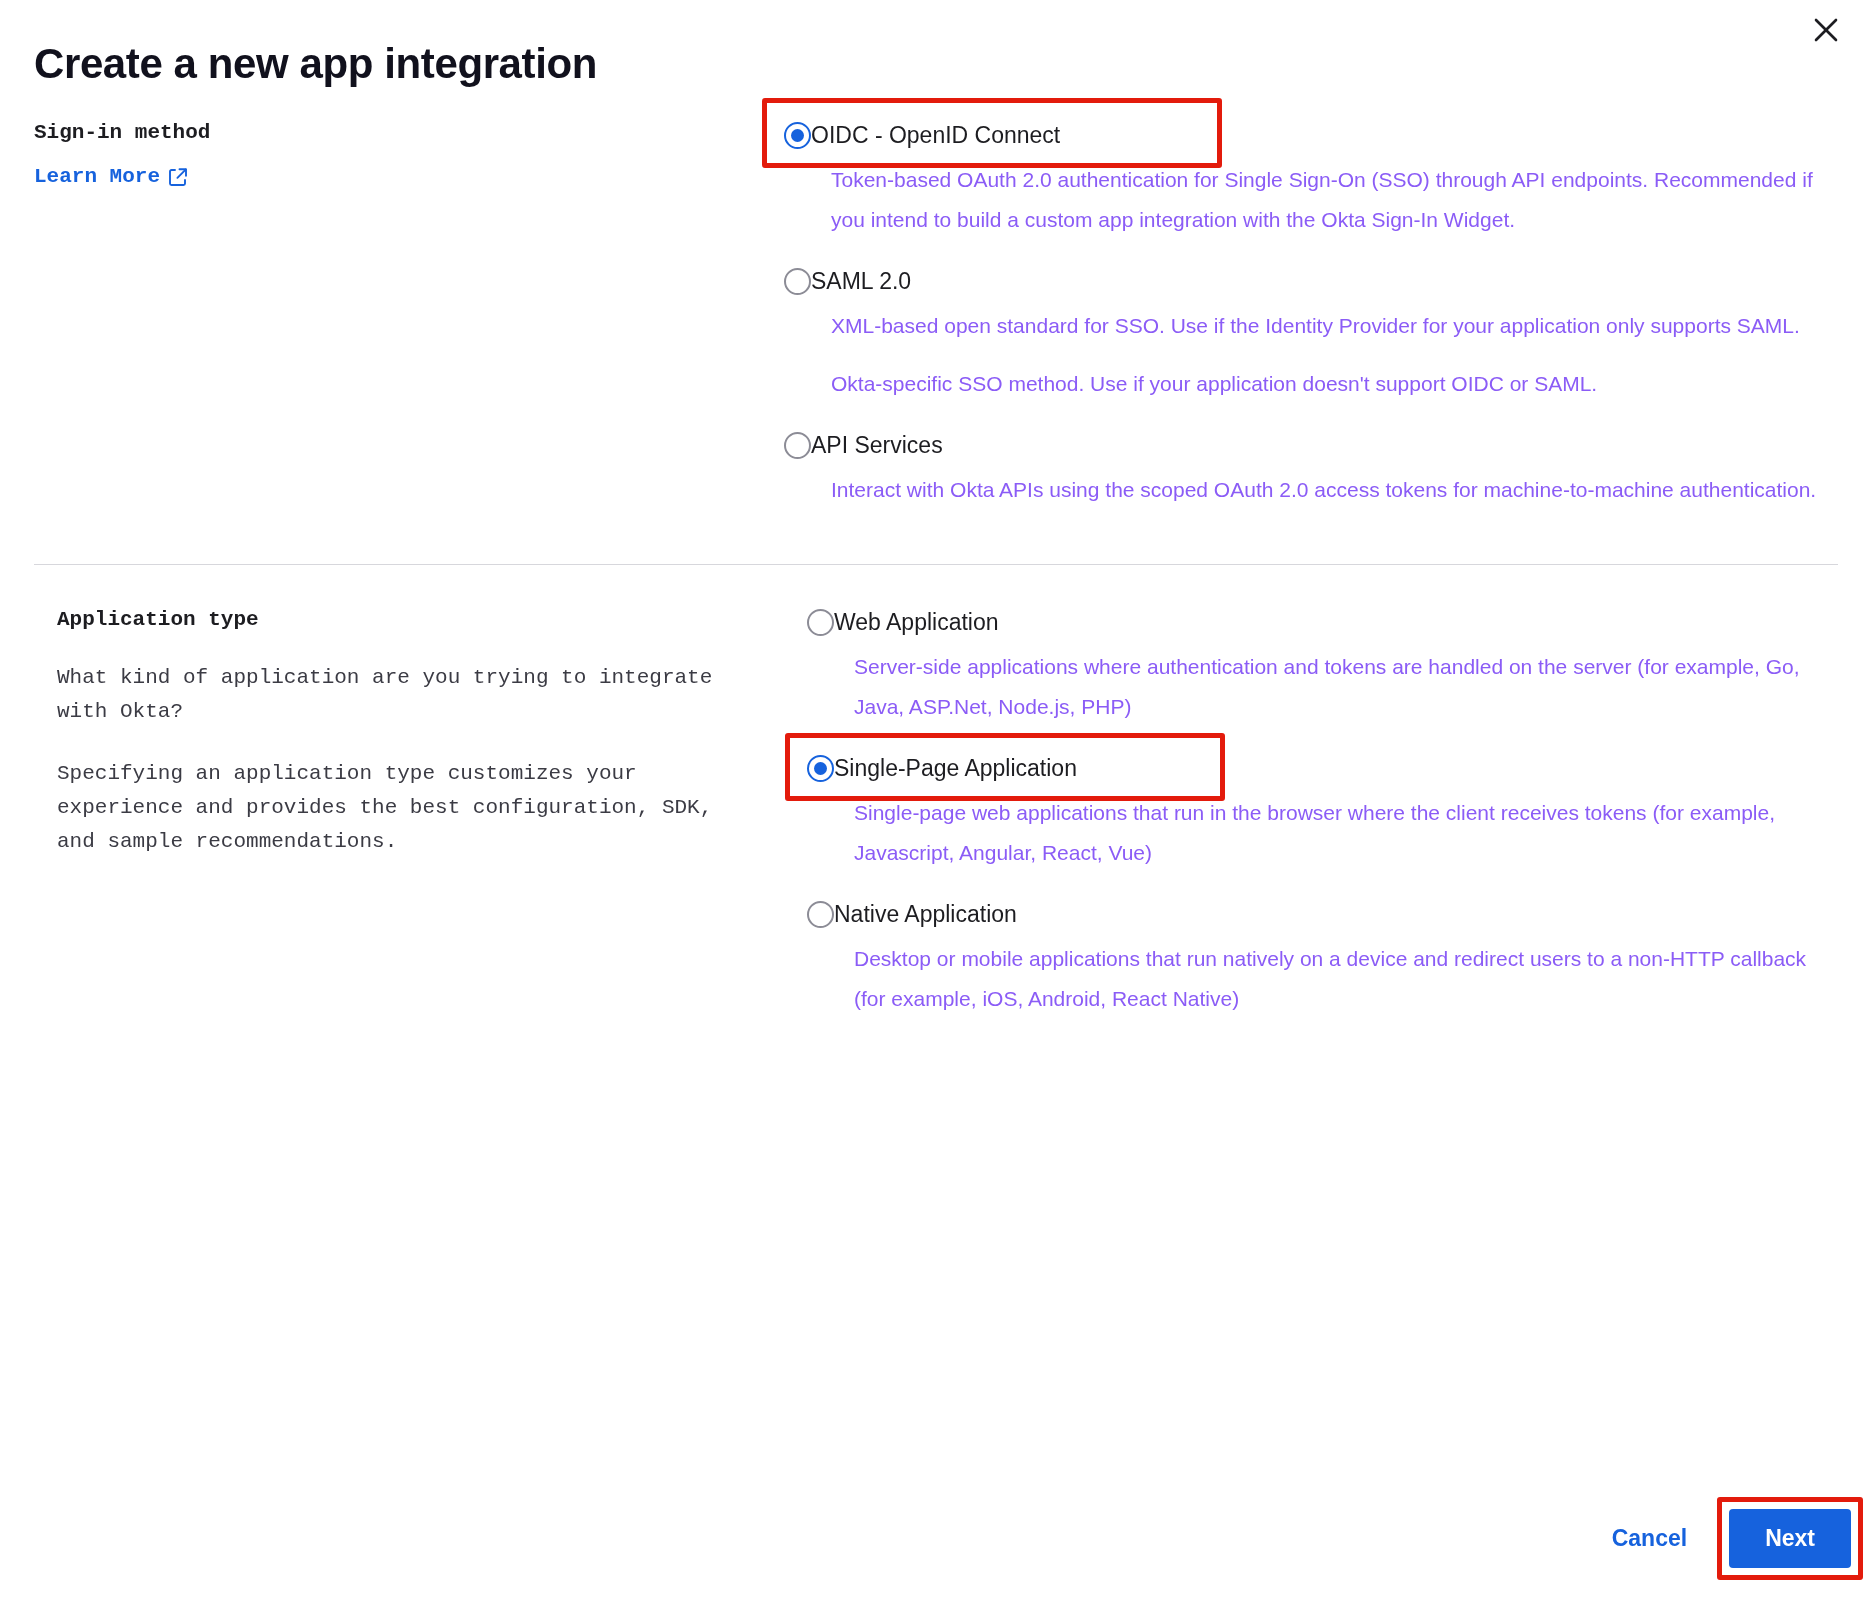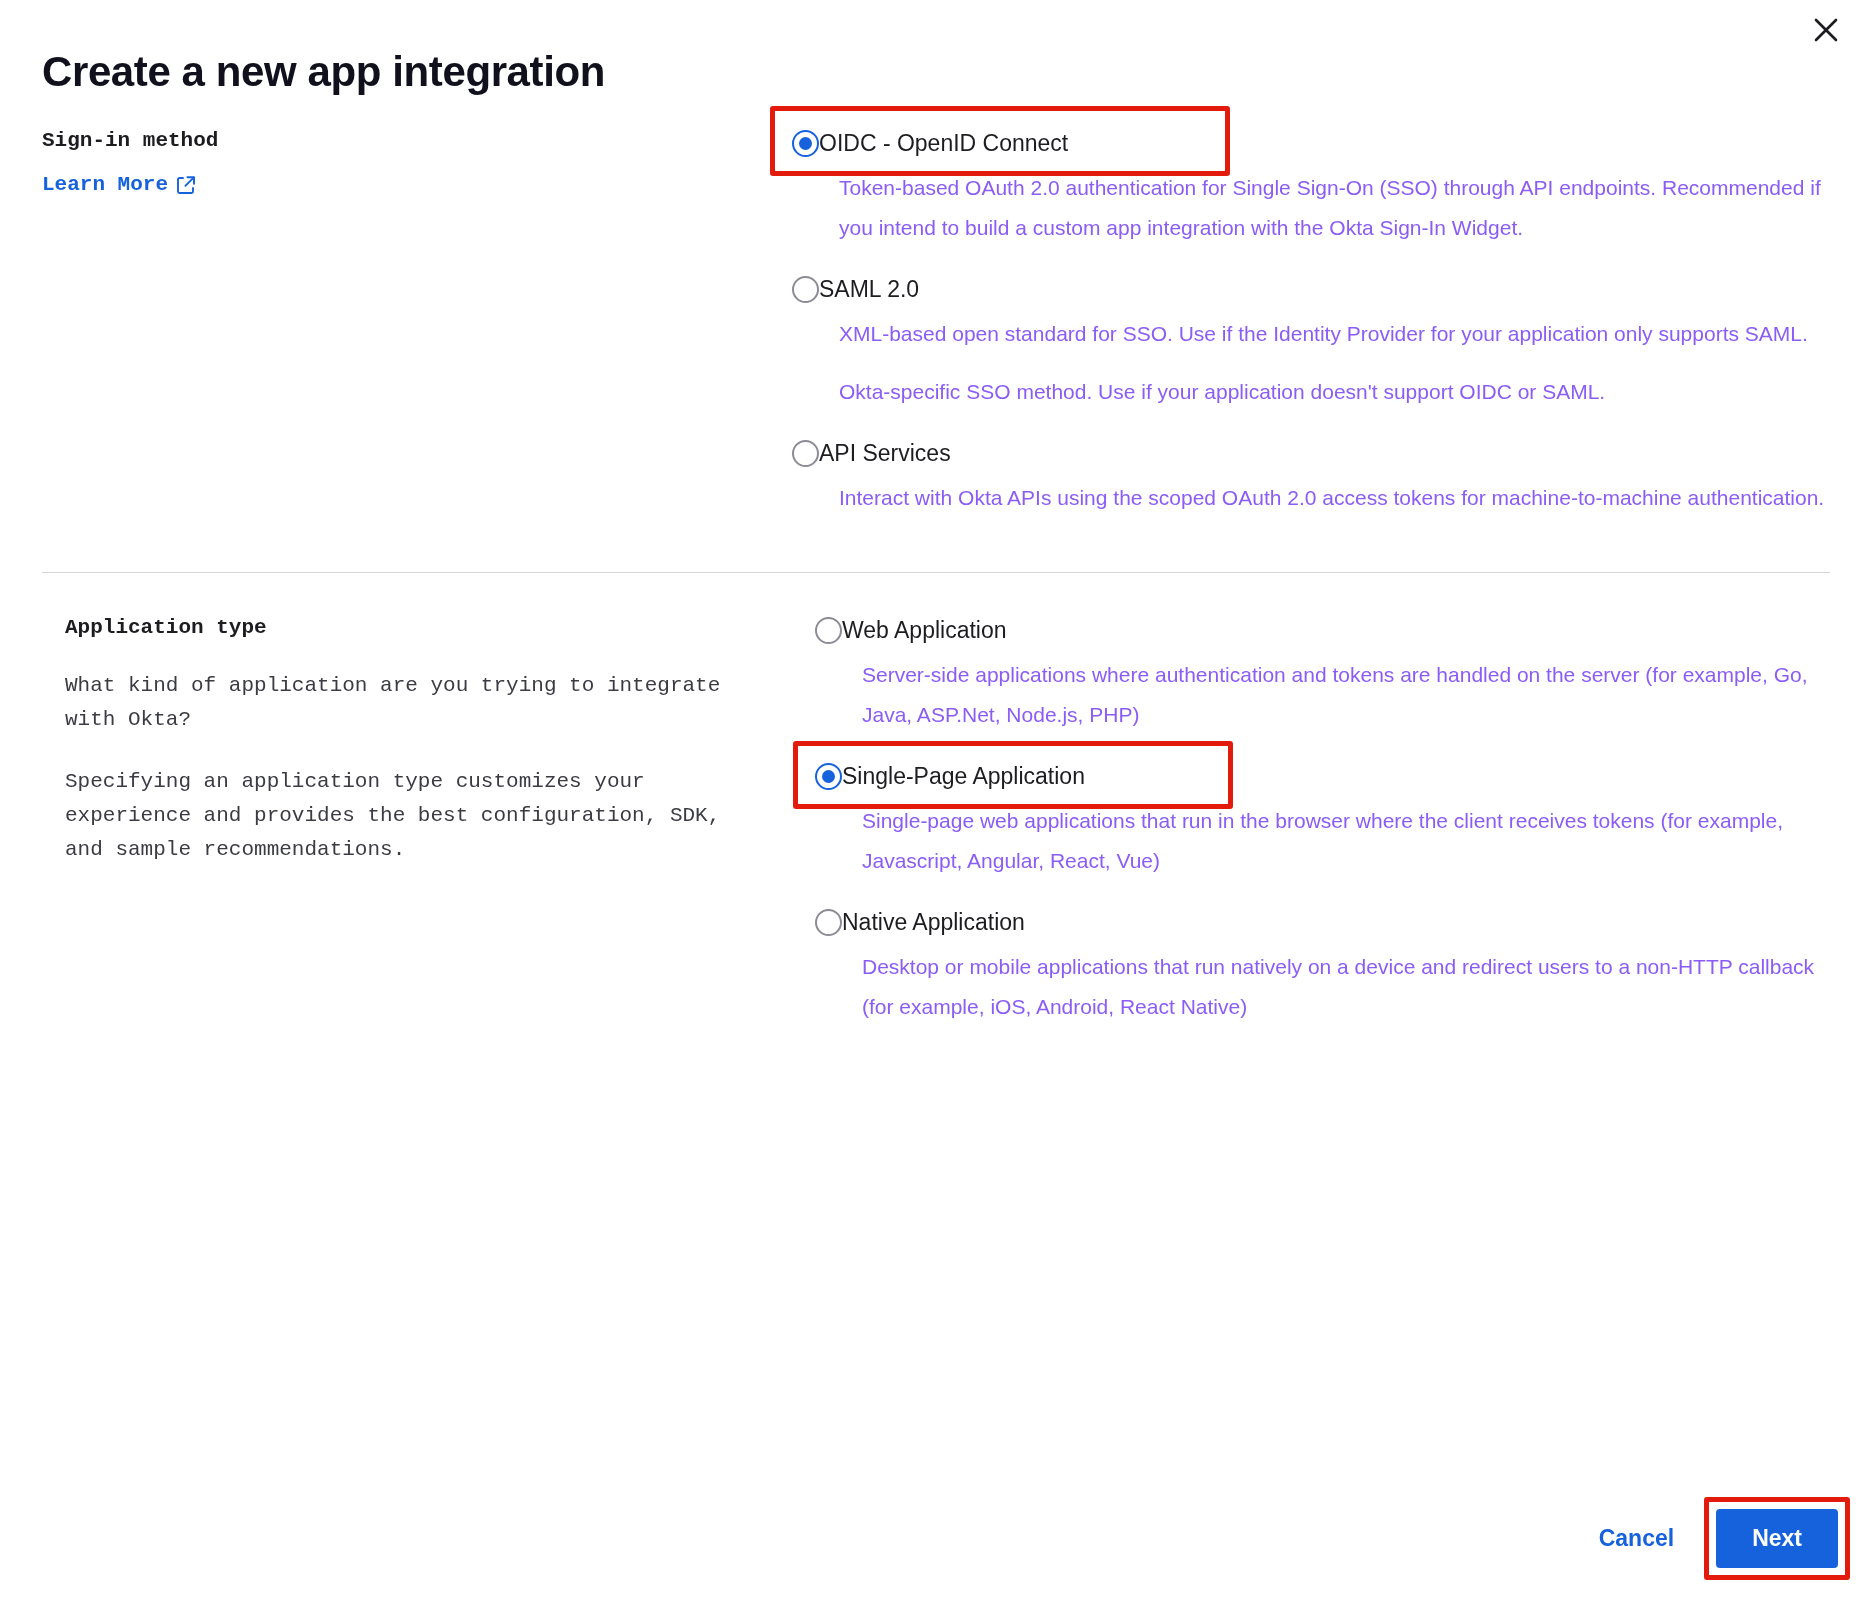--- a/index.html
+++ b/index.html
@@ -9,21 +9,21 @@
     width: 1874px;
     height: 1602px;
     background: #ffffff;
     font-family: "Liberation Sans", sans-serif;
     color: #1d1d21;
   }
   .dialog {
     position: relative;
     width: 1874px;
     height: 1602px;
-    padding: 8px;
+    padding: 0;
     background: #ffffff;
   }
   .close-btn {
     position: absolute;
     top: 8px;
     right: 26px;
     width: 44px;
     height: 44px;
     border: none;
     background: transparent;
@@ -148,21 +148,21 @@
   }
 
   .divider {
     height: 1px;
     background: #d7d7dc;
     margin: 36px 36px 0 34px;
   }
 
   .footer {
     position: absolute;
-    right: 36px;
+    right: 23px;
     bottom: 34px;
     display: flex;
     align-items: center;
     gap: 38px;
   }
   .btn-cancel {
     border: none;
     background: transparent;
     color: #1662dd;
     font-size: 23px;

